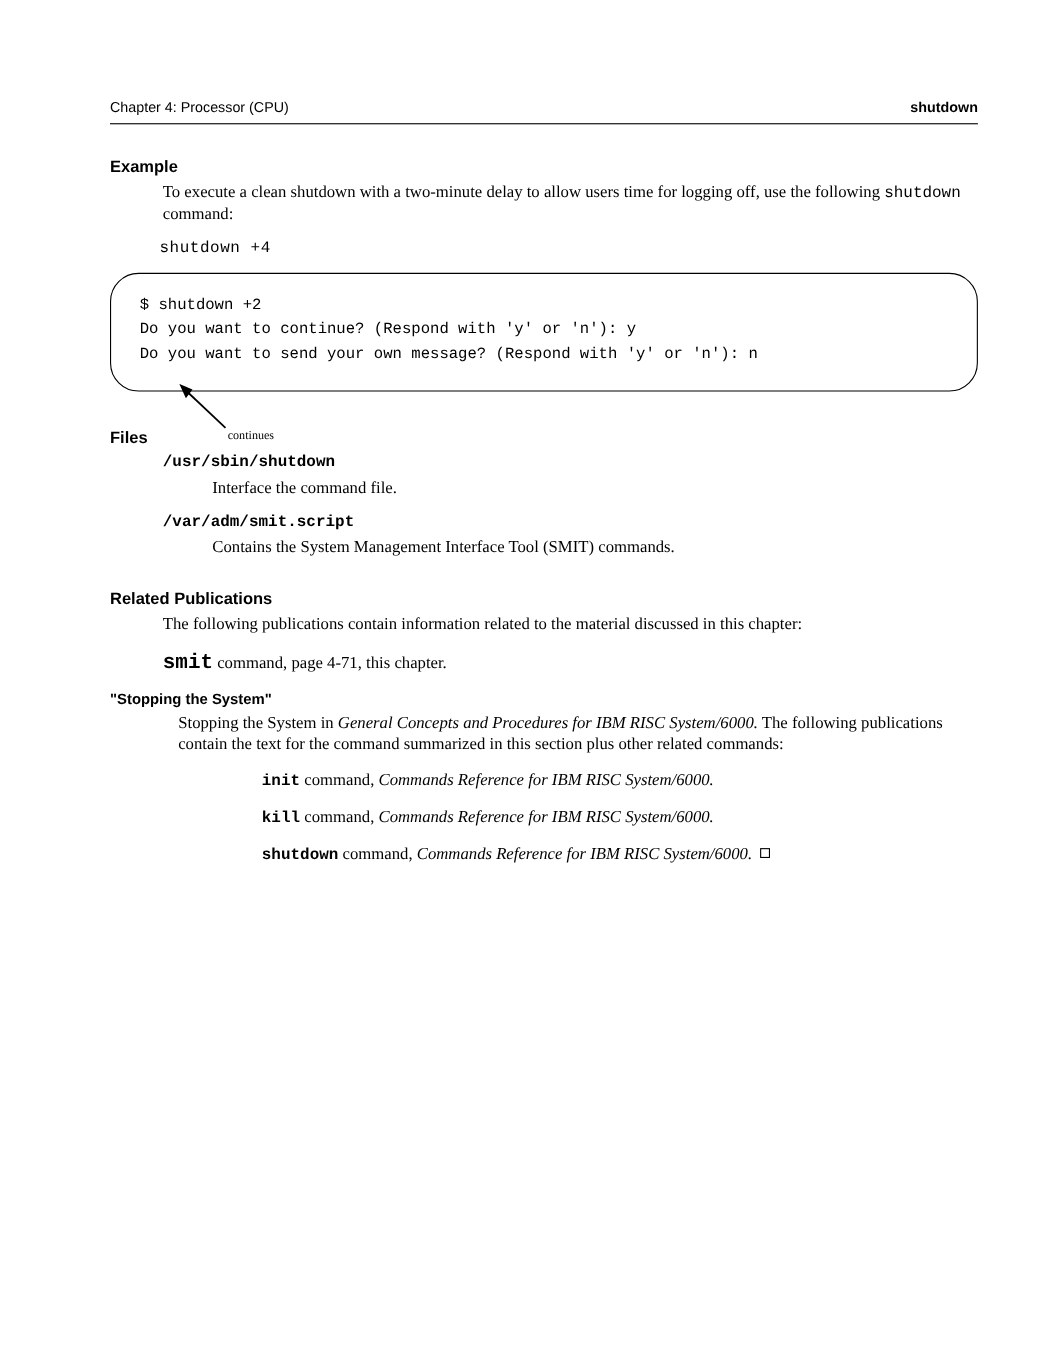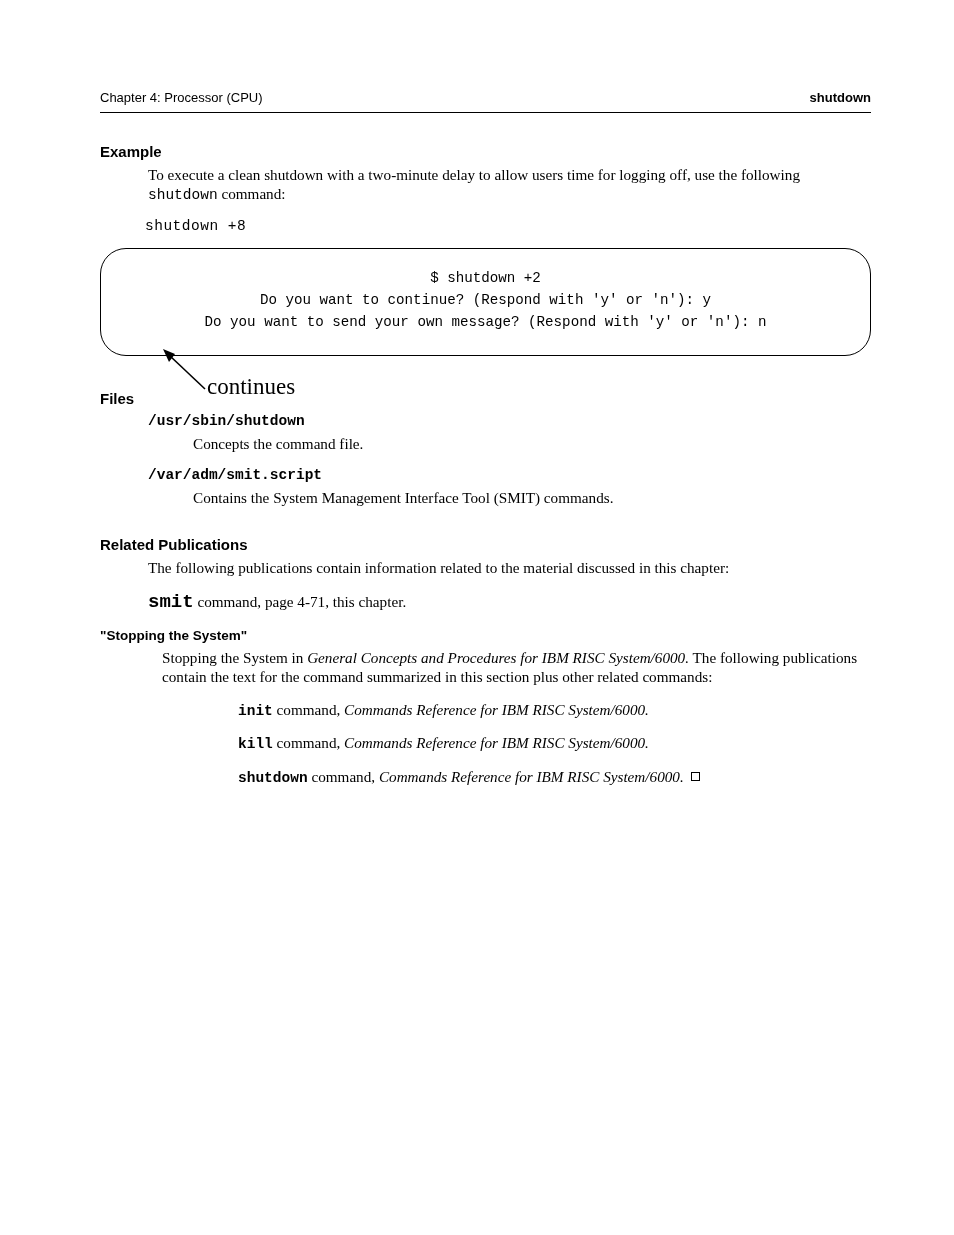--- a/index.html
+++ b/index.html
@@ -5,21 +5,21 @@
     * { margin: 0; padding: 0; box-sizing: border-box; }
     body {
       width: 954px;
       height: 1235px;
       background: #ffffff;
       font-family: "Times New Roman", Times, serif;
       color: #000;
       position: relative;
     }
     .page {
-      padding: 90px 83px 60px 100px;
+      padding: 90px 65px 60px 100px;
     }
     .header {
       display: flex;
       justify-content: space-between;
       align-items: baseline;
       font-family: Helvetica, Arial, sans-serif;
       font-size: 13px;
       border-bottom: 1.4px solid #000;
       padding-bottom: 7px;
       margin-bottom: 30px;
@@ -39,33 +39,32 @@
     .indent-block{ margin-left: 45px; }
     .example-box{
       border: 1.3px solid #000;
       border-radius: 26px;
       padding: 18px 26px 22px 26px;
       margin: 14px 0 0 0;
       position: relative;
       font-family: "Courier New", Courier, monospace;
       font-size: 14.2px;
       line-height: 1.55;
-      text-align: center;
     }
     .arrow {
       position: absolute;
       left: 60px;
       top: 100px;
     }
     .hand-label{
       position: absolute;
       left: 106px;
-      top: 120px;
+      top: 139px;
       font-family: "Brush Script MT","Comic Sans MS",cursive;
-      font-size: 23px;
+      font-size: 11px;
     }
     .spacer-big{ height:34px; }
     .subhead{
       font-family: Helvetica, Arial, sans-serif;
       font-size: 13.5px;
       font-weight: bold;
       margin: 4px 0 6px 0;
     }
     .item-head{
       font-family: "Courier New", Courier, monospace;
@@ -89,39 +88,39 @@
 
   <div class="header">
     <span>Chapter 4: Processor (CPU)</span>
     <span style="font-weight:bold">shutdown</span>
   </div>
 
   <div class="section-head">Example</div>
   <div class="body-text para">
     <span>To execute a clean shutdown with a two-minute delay to allow users time for logging off, use the following </span><span class="mono">shutdown</span><span> command:</span>
   </div>
-  <div class="indent-block mono" style="letter-spacing:0.5px">shutdown   +8</div>
+  <div class="indent-block mono" style="letter-spacing:0.5px">shutdown   +4</div>
 
   <div class="example-box">
     <div>$ shutdown +2</div>
     <div>Do you want to continue? (Respond with 'y' or 'n'):  y</div>
     <div>Do you want to send your own message? (Respond with 'y' or 'n'):  n</div>
     <svg class="arrow" width="50" height="46">
       <line x1="44" y1="40" x2="8" y2="6" stroke="#000" stroke-width="1.6"></line>
       <polygon points="2,0 14,5 8,13" fill="#000"></polygon>
     </svg>
     <div class="hand-label">continues</div>
   </div>
 
   <div class="spacer-big"></div>
 
   <div class="section-head">Files</div>
   <div class="body-text para">
     <div class="mono" style="font-weight:bold">/usr/sbin/shutdown</div>
-    <div class="block-after-item" style="margin-top:4px">Concepts the command file.</div>
+    <div class="block-after-item" style="margin-top:4px">Interface the command file.</div>
   </div>
   <div class="body-text para">
     <div class="mono" style="font-weight:bold">/var/adm/smit.script</div>
     <div class="block-after-item" style="margin-top:4px">Contains the System Management Interface Tool (SMIT) commands.</div>
   </div>
 
   <div style="height:14px"></div>
 
   <div class="section-head">Related Publications</div>
   <div class="body-text para">The following publications contain information related to the material discussed in this chapter:</div>

